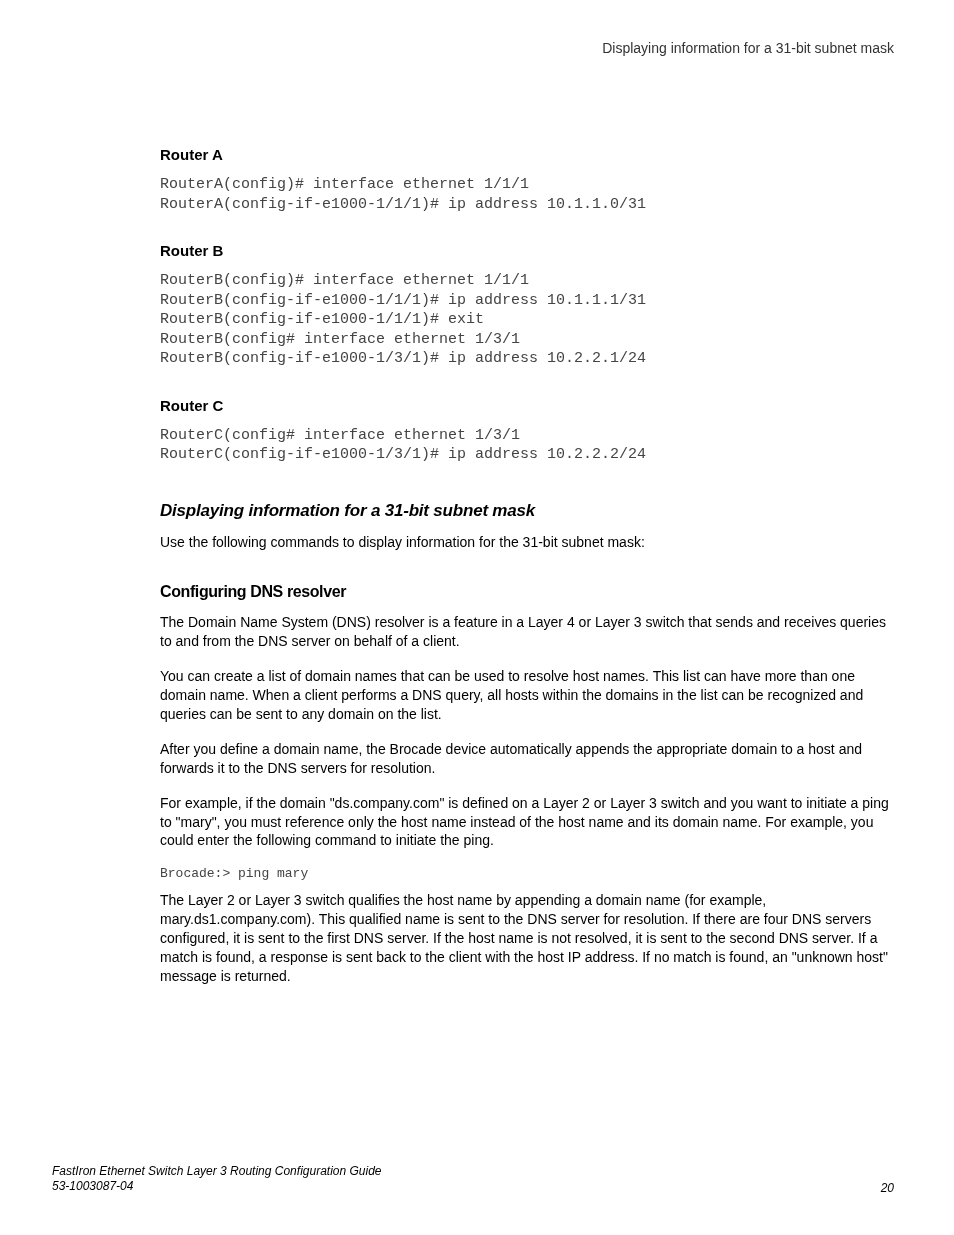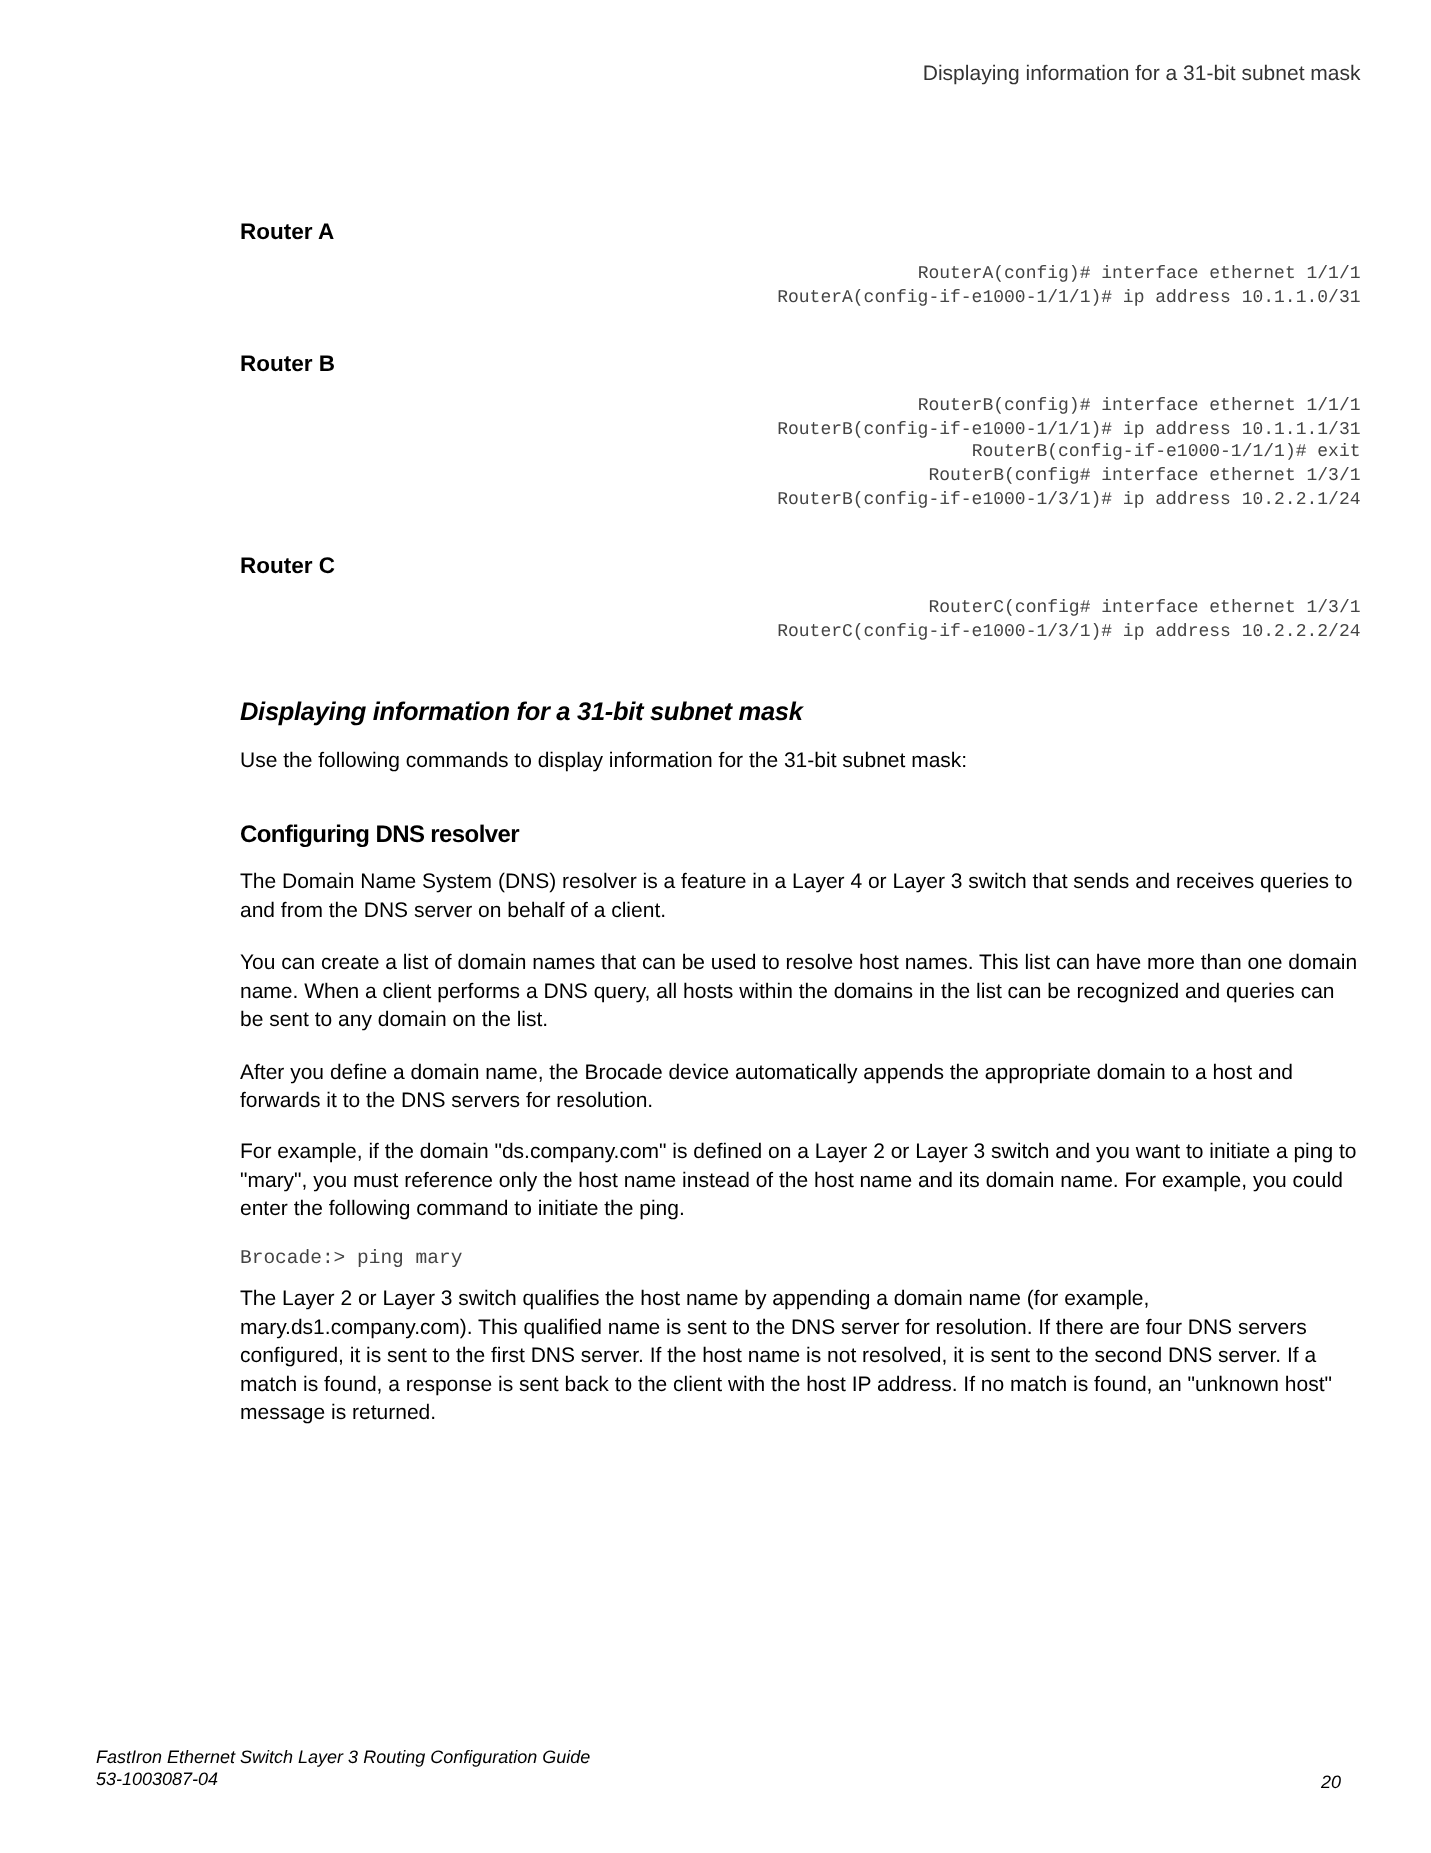--- a/index.html
+++ b/index.html
@@ -7,21 +7,21 @@
     padding: 0;
     font-family: Arial, Helvetica, sans-serif;
     background: #fff;
     color: #000;
     width: 954px;
     height: 1235px;
     position: relative;
     box-sizing: border-box;
   }
   .page {
-    padding: 40px 47px 50px 60px;
+    padding: 40px 60px 50px 60px;
     box-sizing: border-box;
     width: 100%;
     height: 100%;
     position: relative;
   }
   .header-right {
     text-align: right;
     font-size: 14px;
     color: #333;
     margin-bottom: 90px;
@@ -34,26 +34,25 @@
     line-height: 1.35;
     margin: 0 0 16px 0;
   }
   .section-heading {
     font-size: 15px;
     font-weight: bold;
     margin: 28px 0 12px 0;
   }
   .code-block {
     font-family: "Courier New", Courier, monospace;
-    font-size: 12px;
+    font-size: 15px;
     line-height: 1.3;
     white-space: pre;
     color: #444;
     margin: 12px 0 14px 0;
-    text-align: right;
   }
   .inline-code {
     font-family: "Courier New", Courier, monospace;
     font-size: 13px;
     color: #444;
     margin: 10px 0 10px 0;
   }
   .sub-title-italic {
     font-style: italic;
     font-weight: bold;
@@ -78,21 +77,21 @@
     font-size: 14px;
     line-height: 1.6;
     margin: 0;
   }
   .bullet-list li .bold {
     font-weight: bold;
   }
   .footer {
     position: absolute;
     bottom: 40px;
-    left: 64px;
+    left: 52px;
     right: 60px;
     display: flex;
     justify-content: space-between;
     align-items: flex-end;
     font-size: 12px;
     font-style: italic;
   }
   .footer .left {
     line-height: 1.3;
   }

